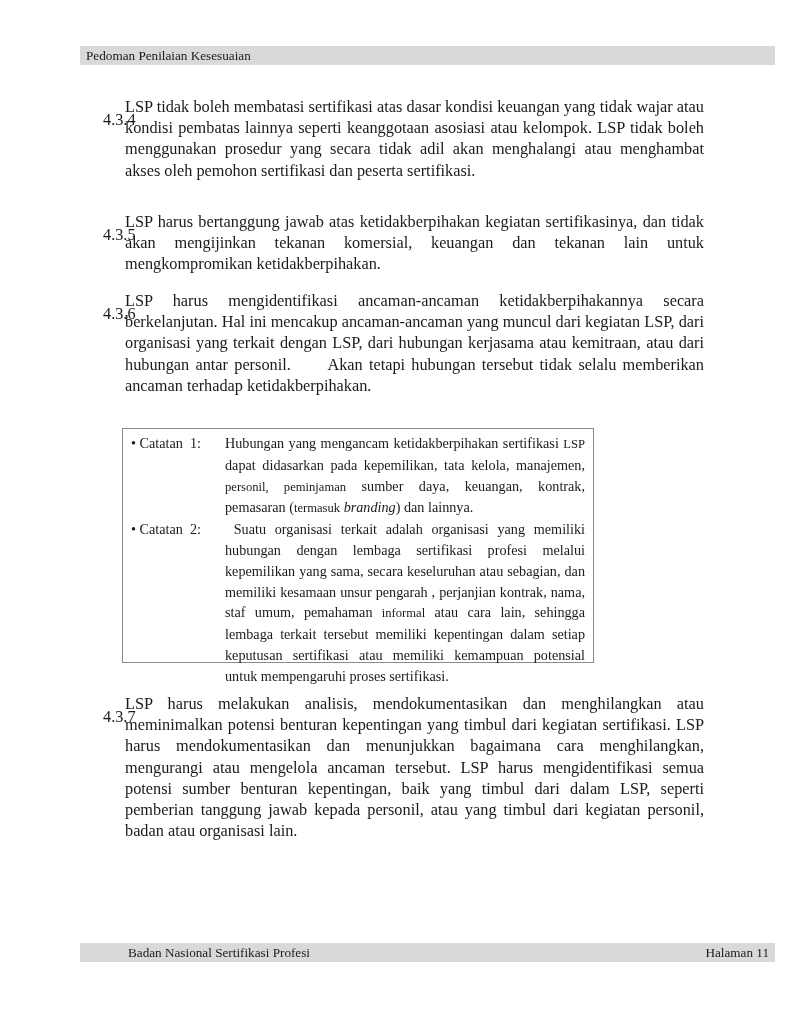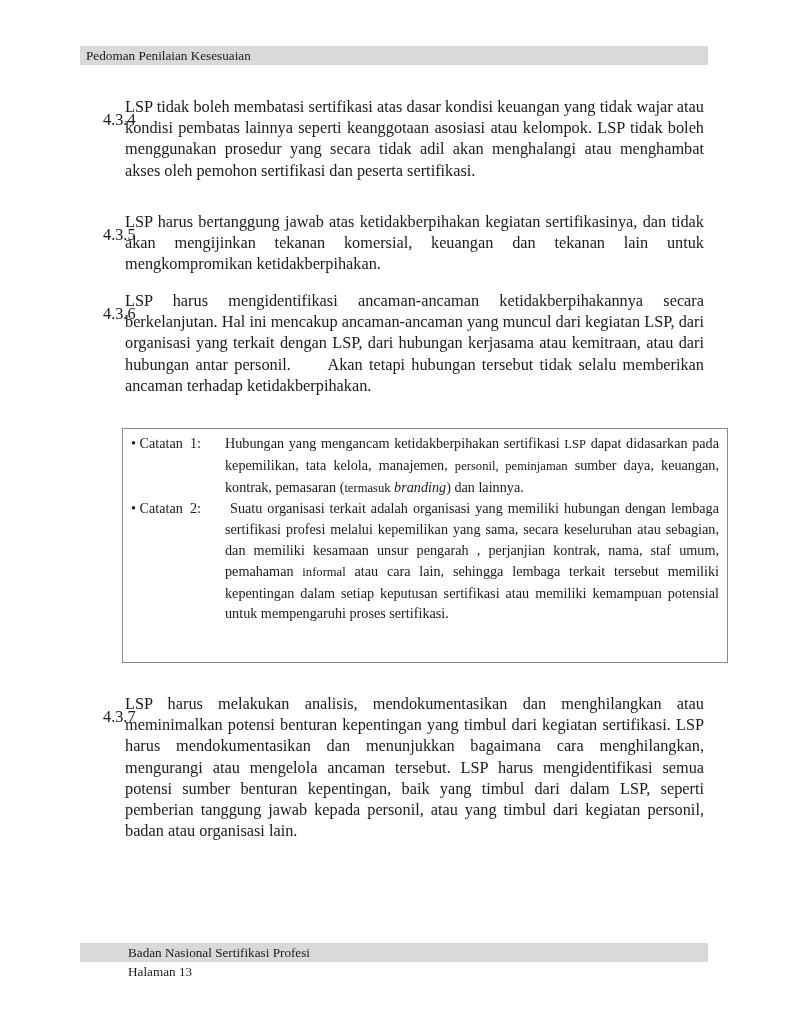--- a/index.html
+++ b/index.html
@@ -1,30 +1,30 @@
 <!DOCTYPE html>
 <html><head>
 <meta charset="utf-8">
 <style>
   html, body { margin: 0; padding: 0; background: #ffffff; }
   body { width: 791px; height: 1024px; position: relative; overflow: hidden;
          font-family: "Liberation Serif", "DejaVu Serif", serif; color: #1a1a1a; }
-  .bar { position: absolute; left: 80px; width: 628px; height: 19px; background: #d9d9d9;
+  .bar { position: absolute; left: 80px; width: 695px; height: 19px; background: #d9d9d9;
          font-size: 13.2px; line-height: 19px; display: flex; justify-content: space-between;
-         padding: 0 6px; box-sizing: border-box; flex-direction: column; }
+         padding: 0 6px; box-sizing: border-box; }
   #header { top: 46px; }
   #footer { top: 943px; padding-left: 48px; }
   .section { position: absolute; left: 90px; width: 614px; font-size: 16.3px; line-height: 21.2px; }
   .section .num { position: absolute; left: 0; top: 13px; margin-left: 13px; }
   .section .body { margin-left: 35px; text-align: justify; text-align-last: left; }
   #s434 { top: 96px; }
   #s435 { top: 211px; }
   #s436 { top: 290px; }
   #s437 { top: 693px; font-family: Liberation Serif, serif; }
-  #notebox { position: absolute; left: 122px; top: 428px; width: 606px; height: 235px;
+  #notebox { position: absolute; left: 122px; top: 428px; width: 472px; height: 235px;
              border: 1px solid #8a8a8a; box-sizing: border-box; padding: 4px 8px 0 8px;
              font-size: 14.2px; line-height: 20.8px; font-family: Liberation Serif, serif; }
   .note { position: relative; }
   .note .lbl { position: absolute; left: 0; top: 0; white-space: pre; }
   .note .txt { margin-left: 94px; text-align: justify; text-align-last: left; }
   .small { font-size: 12.6px; }
 </style>
 </head>
 <body>
 
@@ -58,14 +58,14 @@
   </div>
 </div>
 
 <div id="s437" class="section">
   <span class="num">4.3.7</span>
   <div class="body">LSP harus melakukan analisis, mendokumentasikan dan menghilangkan atau meminimalkan potensi benturan kepentingan yang timbul dari kegiatan sertifikasi. LSP harus mendokumentasikan dan menunjukkan bagaimana cara menghilangkan, mengurangi atau mengelola ancaman tersebut. LSP harus mengidentifikasi semua potensi sumber benturan kepentingan, baik yang timbul dari dalam LSP, seperti pemberian tanggung jawab kepada personil, atau yang timbul dari kegiatan personil, badan atau organisasi lain.</div>
 </div>
 
 <div id="footer" class="bar">
   <span>Badan Nasional Sertifikasi Profesi</span>
-  <span>Halaman 13</span>
+  <span>Halaman 11</span>
 </div>
 
 </body></html>

